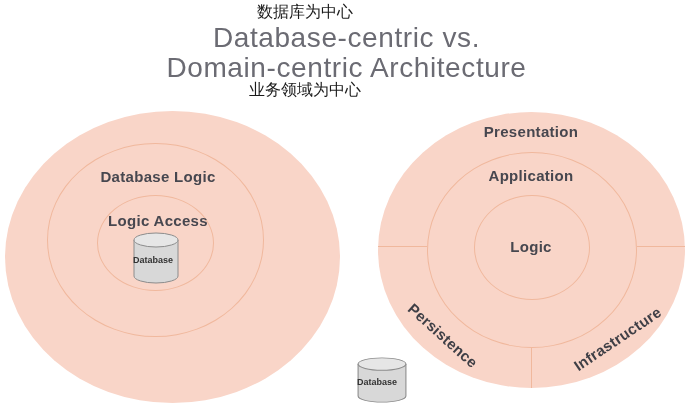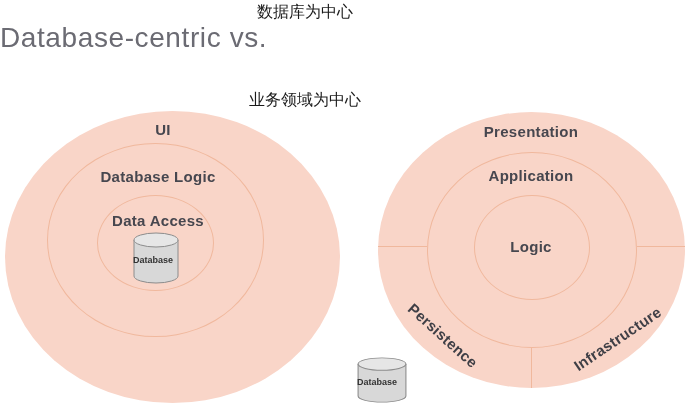--- a/index.html
+++ b/index.html
@@ -18,23 +18,23 @@
   .stage{
     position:relative;width:693px;height:410px;overflow:hidden;
     background:#ffffff;
     font-family:"Liberation Sans", sans-serif;
   }
   .annotation{
     position:absolute;left:155px;width:300px;text-align:center;
     font-size:16px;font-weight:400;color:var(--annotation-color);
   }
   .annotation.top{top:2px;}
-  .annotation.bottom{top:90px;}
+  .annotation.bottom{top:80px;}
   .title{
-    position:absolute;top:23px;left:0;width:693px;text-align:left;
+    position:absolute;top:23px;left:0;width:693px;text-align:center;
     color:var(--title-color);font-weight:300;font-size:28px;line-height:30px;
     letter-spacing:0.6px;
   }
   .circle{position:absolute;border-radius:50%;box-sizing:border-box;}
   .circle.filled{background:var(--circle-fill);}
   .circle.ring{border:1px solid var(--ring-stroke);background:transparent;}
   .ring-label{
     position:absolute;text-align:center;
     font-size:15px;font-weight:700;letter-spacing:0.3px;
     color:var(--label-color);
@@ -58,30 +58,30 @@
   }
 </style>
 </head>
 <body>
 
 <div class="stage">
 
   <div class="annotation top">数据库为中心</div>
   <div class="title">
     <div>Database-centric vs.</div>
+    <div>Domain-centric Architecture</div>
   </div>
   <div class="annotation bottom">业务领域为中心</div>
 
   <div class="circle filled" style="left:5px;top:111px;width:335px;height:292px;"></div>
   <div class="circle ring" style="left:47px;top:143px;width:217px;height:194px;"></div>
   <div class="circle ring" style="left:97px;top:195px;width:117px;height:96px;"></div>
 
-  <div class="ring-label" style="left:113px;top:121px;width:100px;">UI</div>
   <div class="ring-label" style="left:83px;top:168px;width:150px;">Database Logic</div>
-  <div class="ring-label" style="left:88px;top:212px;width:140px;">Data Access</div>
+  <div class="ring-label" style="left:88px;top:212px;width:140px;">Logic Access</div>
 
   <div class="cylinder" style="left:133px;top:232px;width:46px;height:52px;">
     <svg viewBox="0 0 46 52" preserveAspectRatio="none">
       <path d="M1 8 V44 A22 7 0 0 0 45 44 V8" fill="var(--cylinder-fill)" stroke="var(--cylinder-stroke)" stroke-width="1"></path>
       <ellipse cx="23" cy="8" rx="22" ry="7" fill="var(--cylinder-top-fill)" stroke="var(--cylinder-stroke)" stroke-width="1"></ellipse>
     </svg>
     <div class="cyl-label">Database</div>
   </div>
 
   <div class="circle filled" style="left:378px;top:112px;width:307px;height:276px;"></div>

